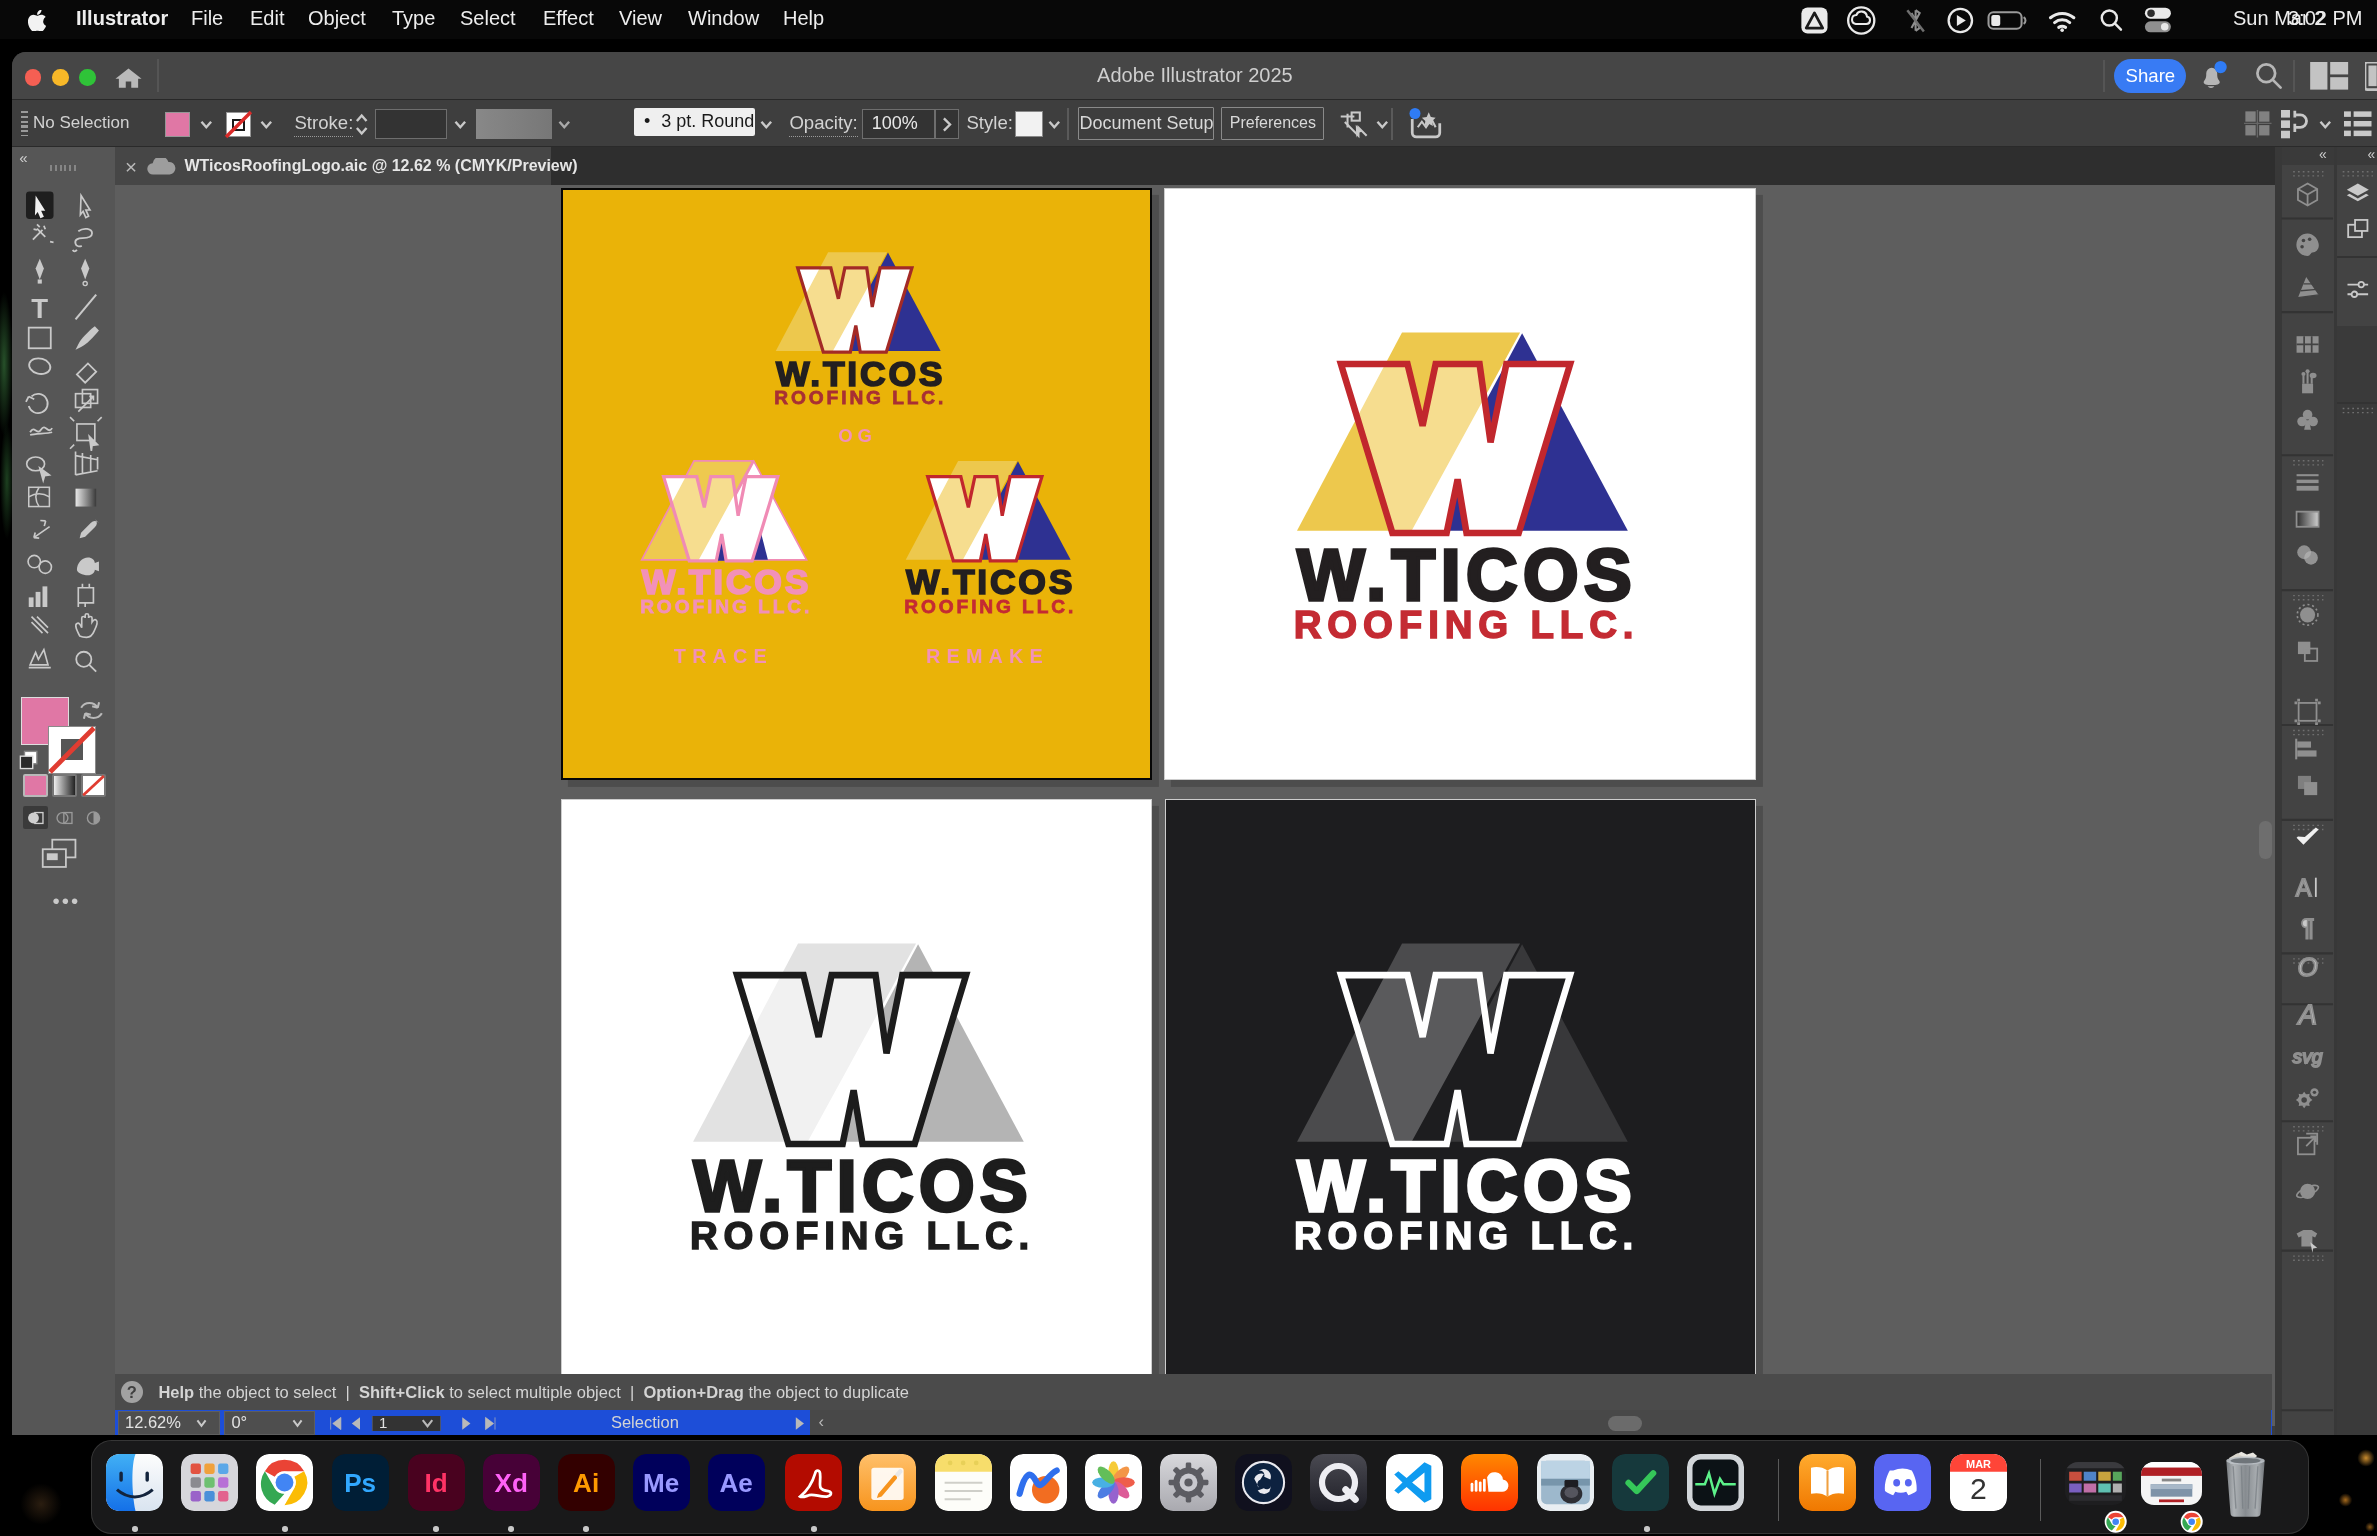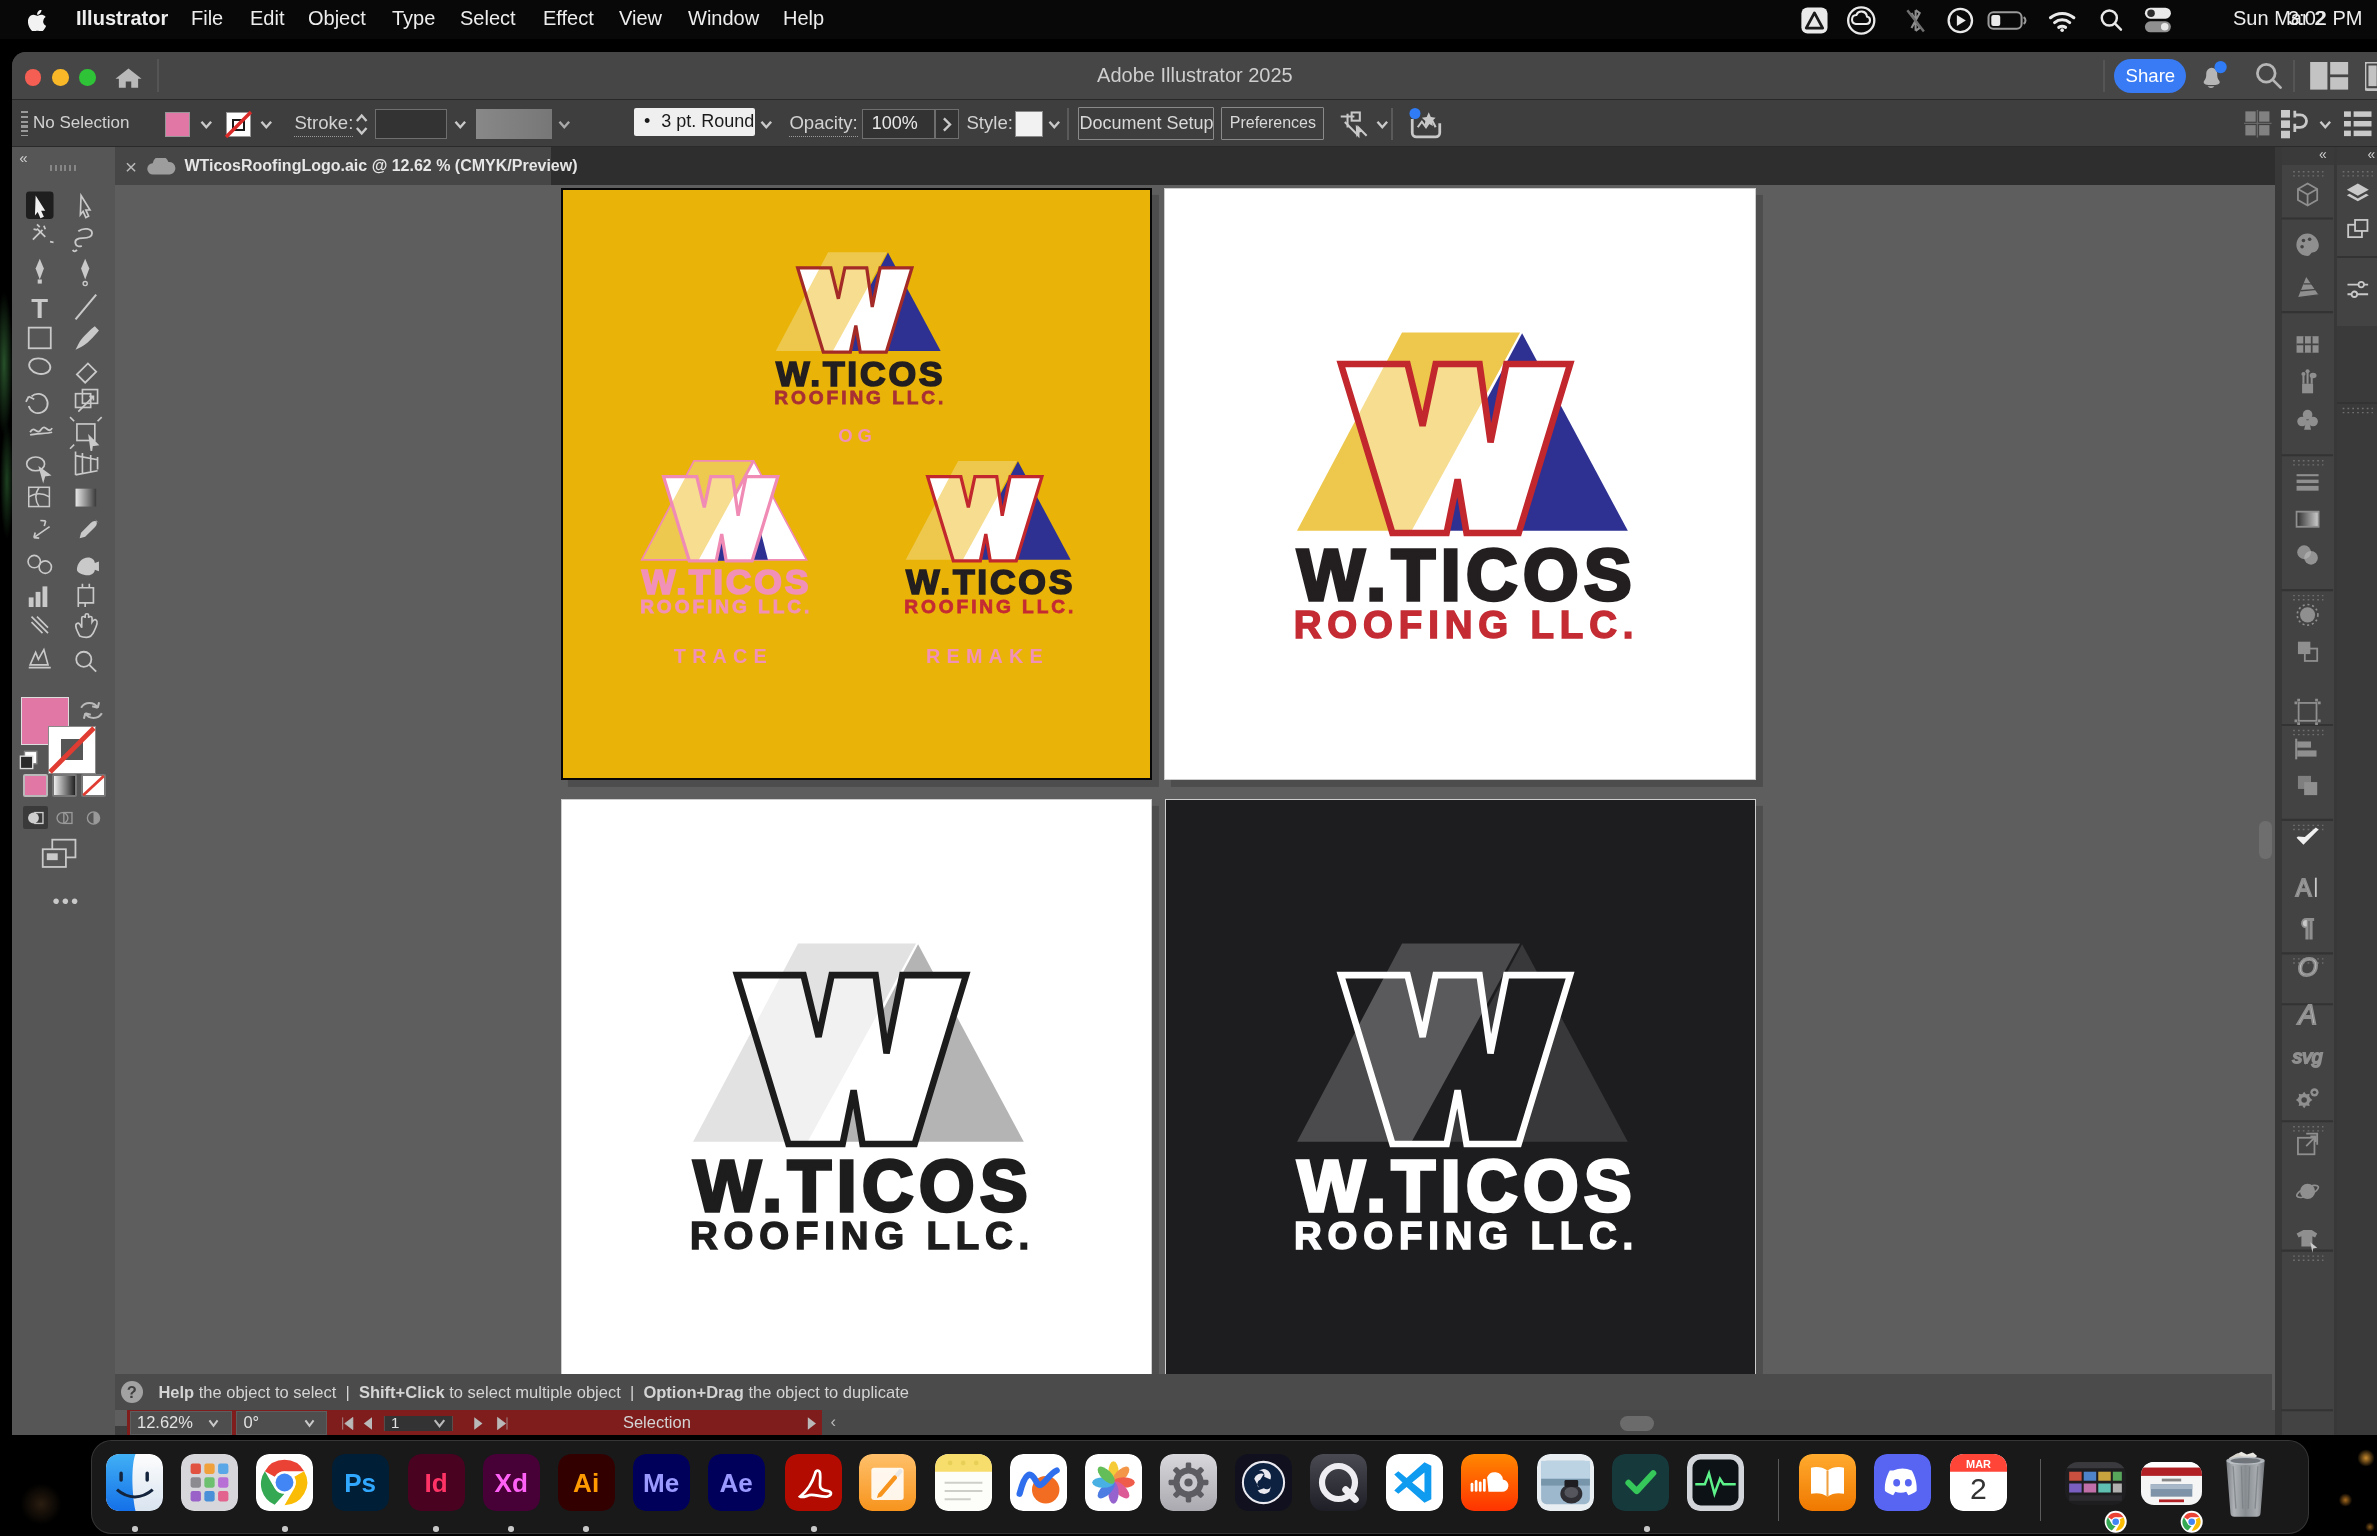--- a/index.html
+++ b/index.html
@@ -12,21 +12,21 @@
   
   #win { left:12.4px; top:52px; width:2365px; height:1383px; background:#3d3d3d; border-radius:13.8px 0 0 0; }
   #titlebar { left:0; top:0; width:2365px; height:48px; background:#464646; border-radius:13.8px 0 0 0; border-bottom:1.4px solid #282828;}
   #ctrlbar { left:0; top:48px; width:2365px; height:47px; background:#3e3e3e; border-bottom:1.4px solid #2a2a2a;}
   #toolbar { left:0; top:95px; width:103px; height:1288px; background:#565656; }
   #tabbar { left:103px; top:95px; width:2160px; height:39px; background:#2e2e2e; }
   #tab { left:0px; top:0px; width:436px; height:39px; background:#464646; color:#e4e4e4; }
   #canvas { left:103px; top:133px; width:2160px; height:1241px; background:#5e5e5e; }
   #rpanel { left:2263px; top:95px; width:103px; height:1288px; background:#383838; }
   #hintbar { left:103px; top:1322px; width:2157px; height:36px; background:#4b4b4b; color:#d8d8d8; }
-  #zoombar { left:115px; top:1358px; width:2157px; height:25px; background:#7f1d1d; color:#d8d8d8; }
+  #zoombar { left:103px; top:1358px; width:2157px; height:25px; background:#1d4ed8; color:#d8d8d8; }
   .tl { width:16.5px; height:16.5px; border-radius:50%; top:17px; }
   .btn { border:1.4px solid #8a8a8a; border-radius:1px; color:#d9d9d9; text-align:center; }
   .artboard { position:absolute; }
   
   #dock { left:91px; top:1440px; width:2218px; height:94px; background:rgba(28,28,30,0.88); border:0.7px solid rgba(110,110,110,0.35); border-radius:20.6px; }
   .dicon { position:absolute; top:13px; width:57px; height:57px; border-radius:13px; }
   .ddot { position:absolute; top:85px; width:5.5px; height:5.5px; border-radius:50%; background:#c8c8c8; }
   svg text { font-family:"Liberation Sans", sans-serif; }
   
   .main  { --tri:#2e3192; --par:#edc84d; --ov:#f6dd8f; --wf:#ffffff; --ws:#c1272d; --t1:#231f20; --t2:#c42b33; --os:none; --pa:0; }

